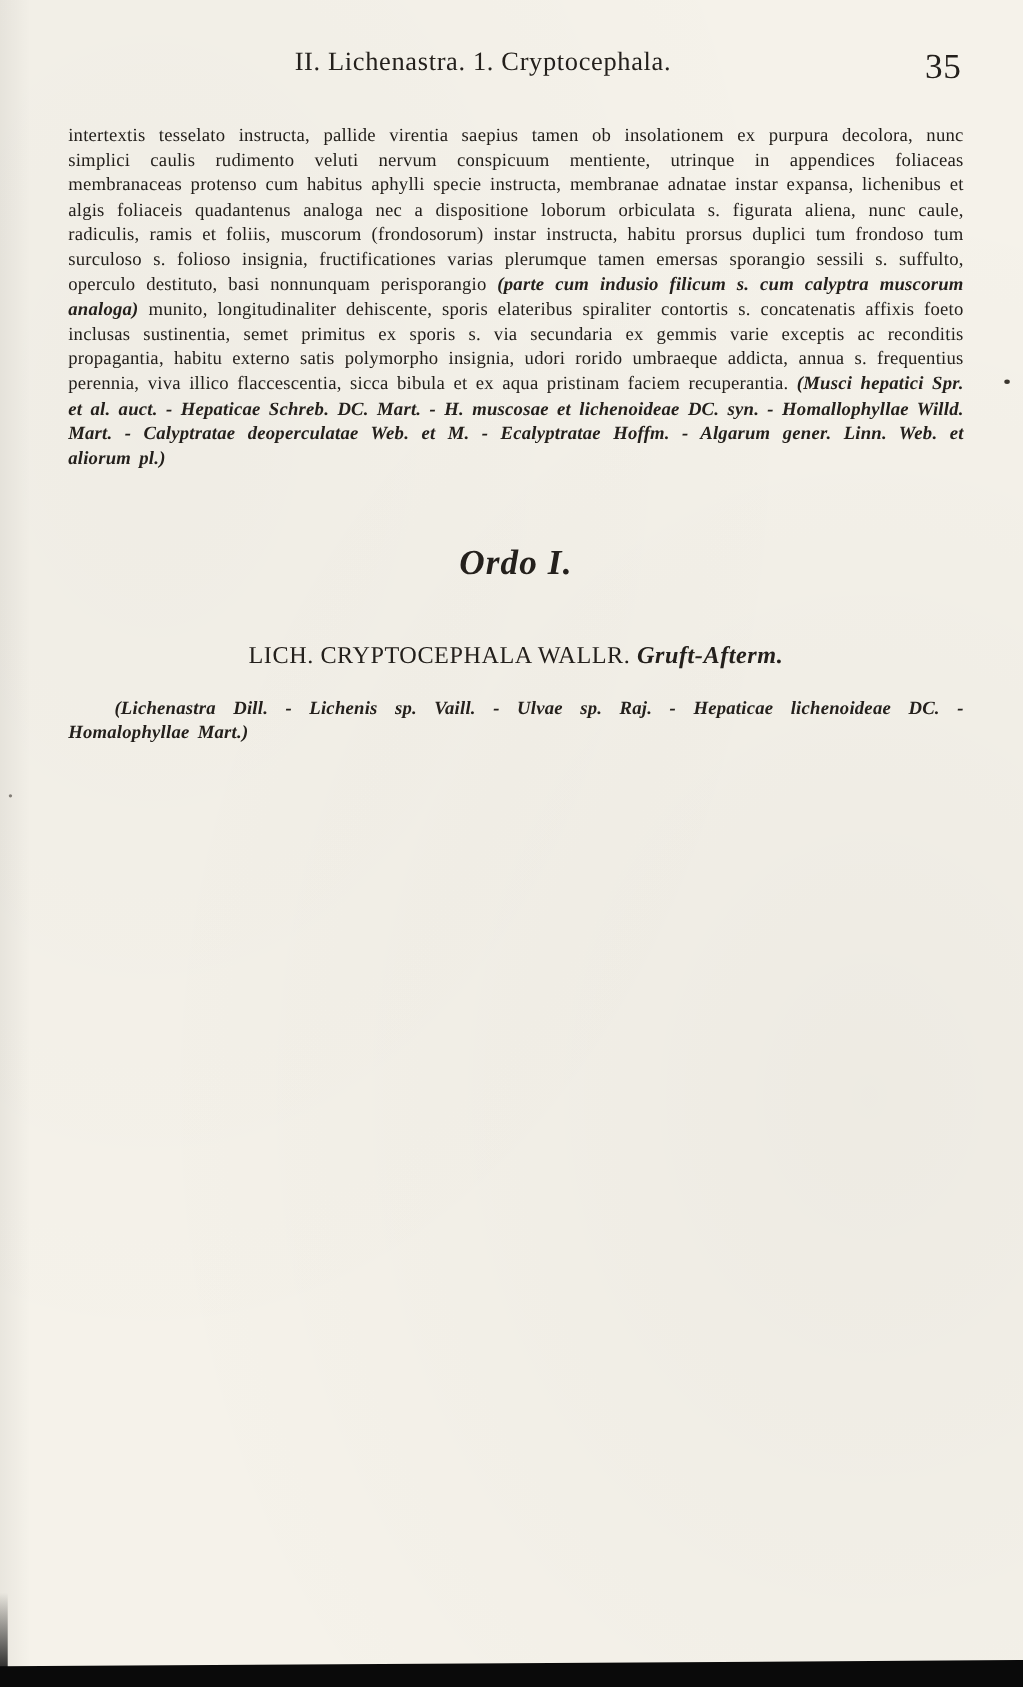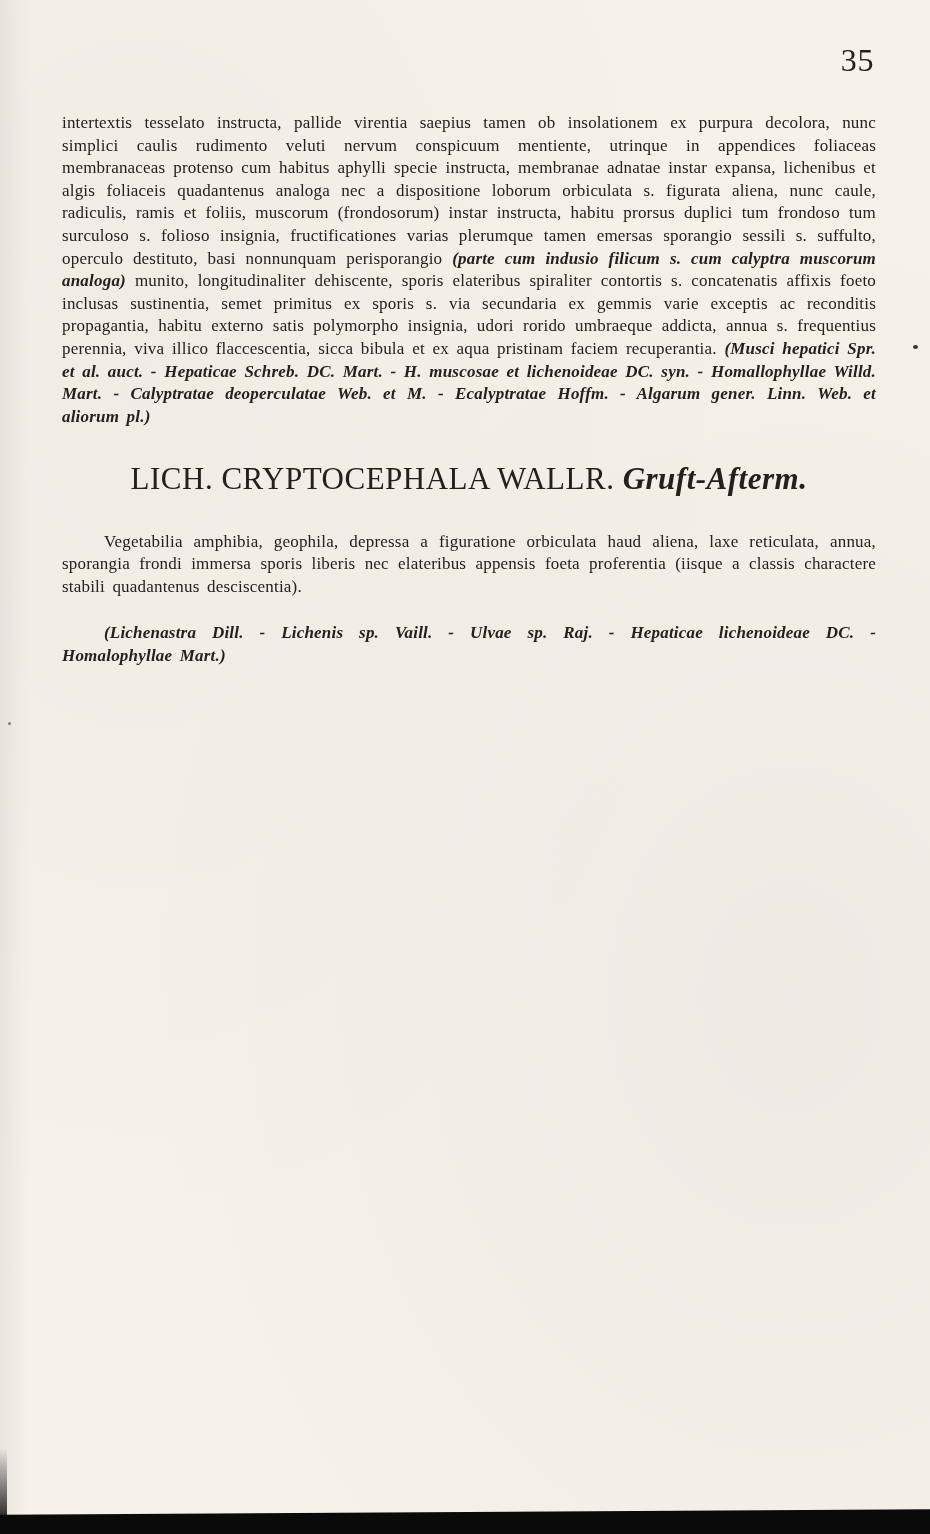--- a/index.html
+++ b/index.html
@@ -44,23 +44,23 @@
   .ordo-heading {
     margin-top:64px;
     text-align:center;
     font-style:italic;
     font-weight:bold;
     font-size:32px;
     letter-spacing:1px;
   }
 
   .subheading {
-    margin-top:32px;
+    margin-top:53px;
     text-align:center;
-    font-size:31px;
+    font-size:22px;
     font-weight:normal;
     letter-spacing:0.5px;
     white-space:nowrap;
   }
   .subheading .latin-caps { font-weight:normal; }
   .subheading .german-italic { font-style:italic; font-weight:bold; }
 
   .para-indent { margin-top:34px; text-indent:42px; }
   .para-syn { margin-top:24px; text-indent:42px; }
 
@@ -79,29 +79,30 @@
     background:linear-gradient(to top, rgba(10,10,10,0.85), rgba(10,10,10,0));
   }
 </style>
 </head>
 <body>
 
 <div class="page">
   <div class="inner">
 
     <header class="page-header">
+      <div class="running-title">II. Lichenastra. 1. Cryptocephala.</div>
       <div class="page-number">35</div>
     </header>
 
     <p class="body-text"><span>intertextis tesselato instructa, pallide virentia saepius tamen ob insolationem ex purpura decolora, nunc simplici caulis rudimento veluti nervum conspicuum mentiente, utrinque in appendices foliaceas membranaceas protenso cum habitus aphylli specie instructa, membranae adnatae instar expansa, lichenibus et algis foliaceis quadantenus analoga nec a dispositione loborum orbiculata s. figurata aliena, nunc caule, radiculis, ramis et foliis, muscorum (frondosorum) instar instructa, habitu prorsus duplici tum frondoso tum surculoso s. folioso insignia, fructificationes varias plerumque tamen emersas sporangio sessili s. suffulto, operculo destituto, basi nonnunquam perisporangio </span><em class="bi">(parte cum indusio filicum s. cum calyptra muscorum analoga)</em><span> munito, longitudinaliter dehiscente, sporis elateribus spiraliter contortis s. concatenatis affixis foeto inclusas sustinentia, semet primitus ex sporis s. via secundaria ex gemmis varie exceptis ac reconditis propagantia, habitu externo satis polymorpho insignia, udori rorido umbraeque addicta, annua s. frequentius perennia, viva illico flaccescentia, sicca bibula et ex aqua pristinam faciem recuperantia. </span><em class="bi">(Musci hepatici Spr. et al. auct. - Hepaticae Schreb. DC. Mart. - H. muscosae et lichenoideae DC. syn. - Homallophyllae Willd. Mart. - Calyptratae deoperculatae Web. et M. - Ecalyptratae Hoffm. - Algarum gener. Linn. Web. et aliorum pl.)</em></p>
 
+    <h2 class="ordo-heading">Ordo I.</h2>
 
     <h3 class="subheading"><span class="latin-caps">LICH. CRYPTOCEPHALA WALLR.</span> <em class="german-italic">Gruft-Afterm.</em></h3>
 
-    <p class="body-text para-indent">Vegetabilia amphibia, geophila, depressa a figuratione orbiculata haud aliena, laxe reticulata, annua, sporangia frondi immersa sporis liberis nec elateribus appensis foeta proferentia (iisque a classis charactere stabili quadantenus desciscentia).</p>
 
     <p class="body-text para-syn bold-italic">(Lichenastra Dill. - Lichenis sp. Vaill. - Ulvae sp. Raj. - Hepaticae lichenoideae DC. - Homalophyllae Mart.)</p>
 
   </div>
 
   <span class="scan-speck speck-1"></span>
   <span class="scan-speck speck-2"></span>
   <div class="scan-bottom-left"></div>
   <div class="scan-bottom"></div>
 </div>

